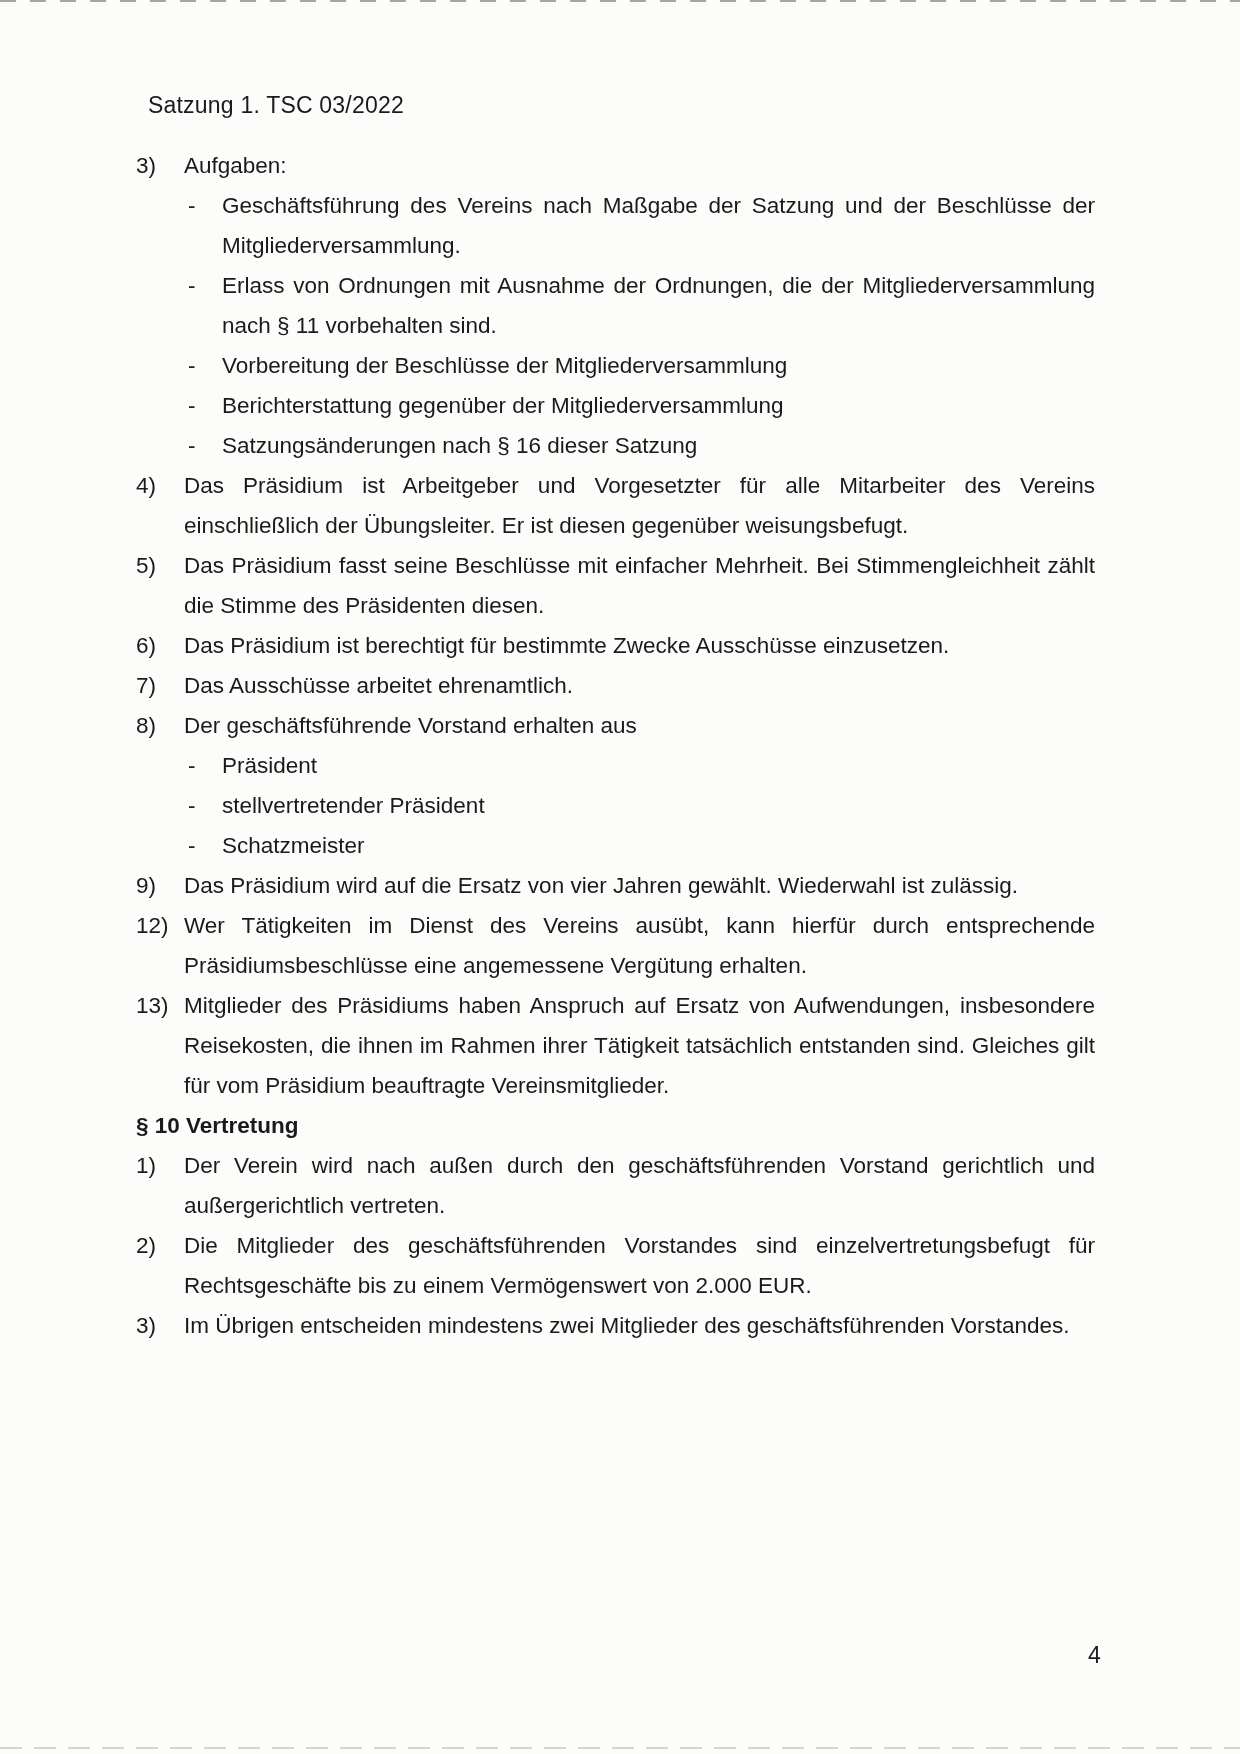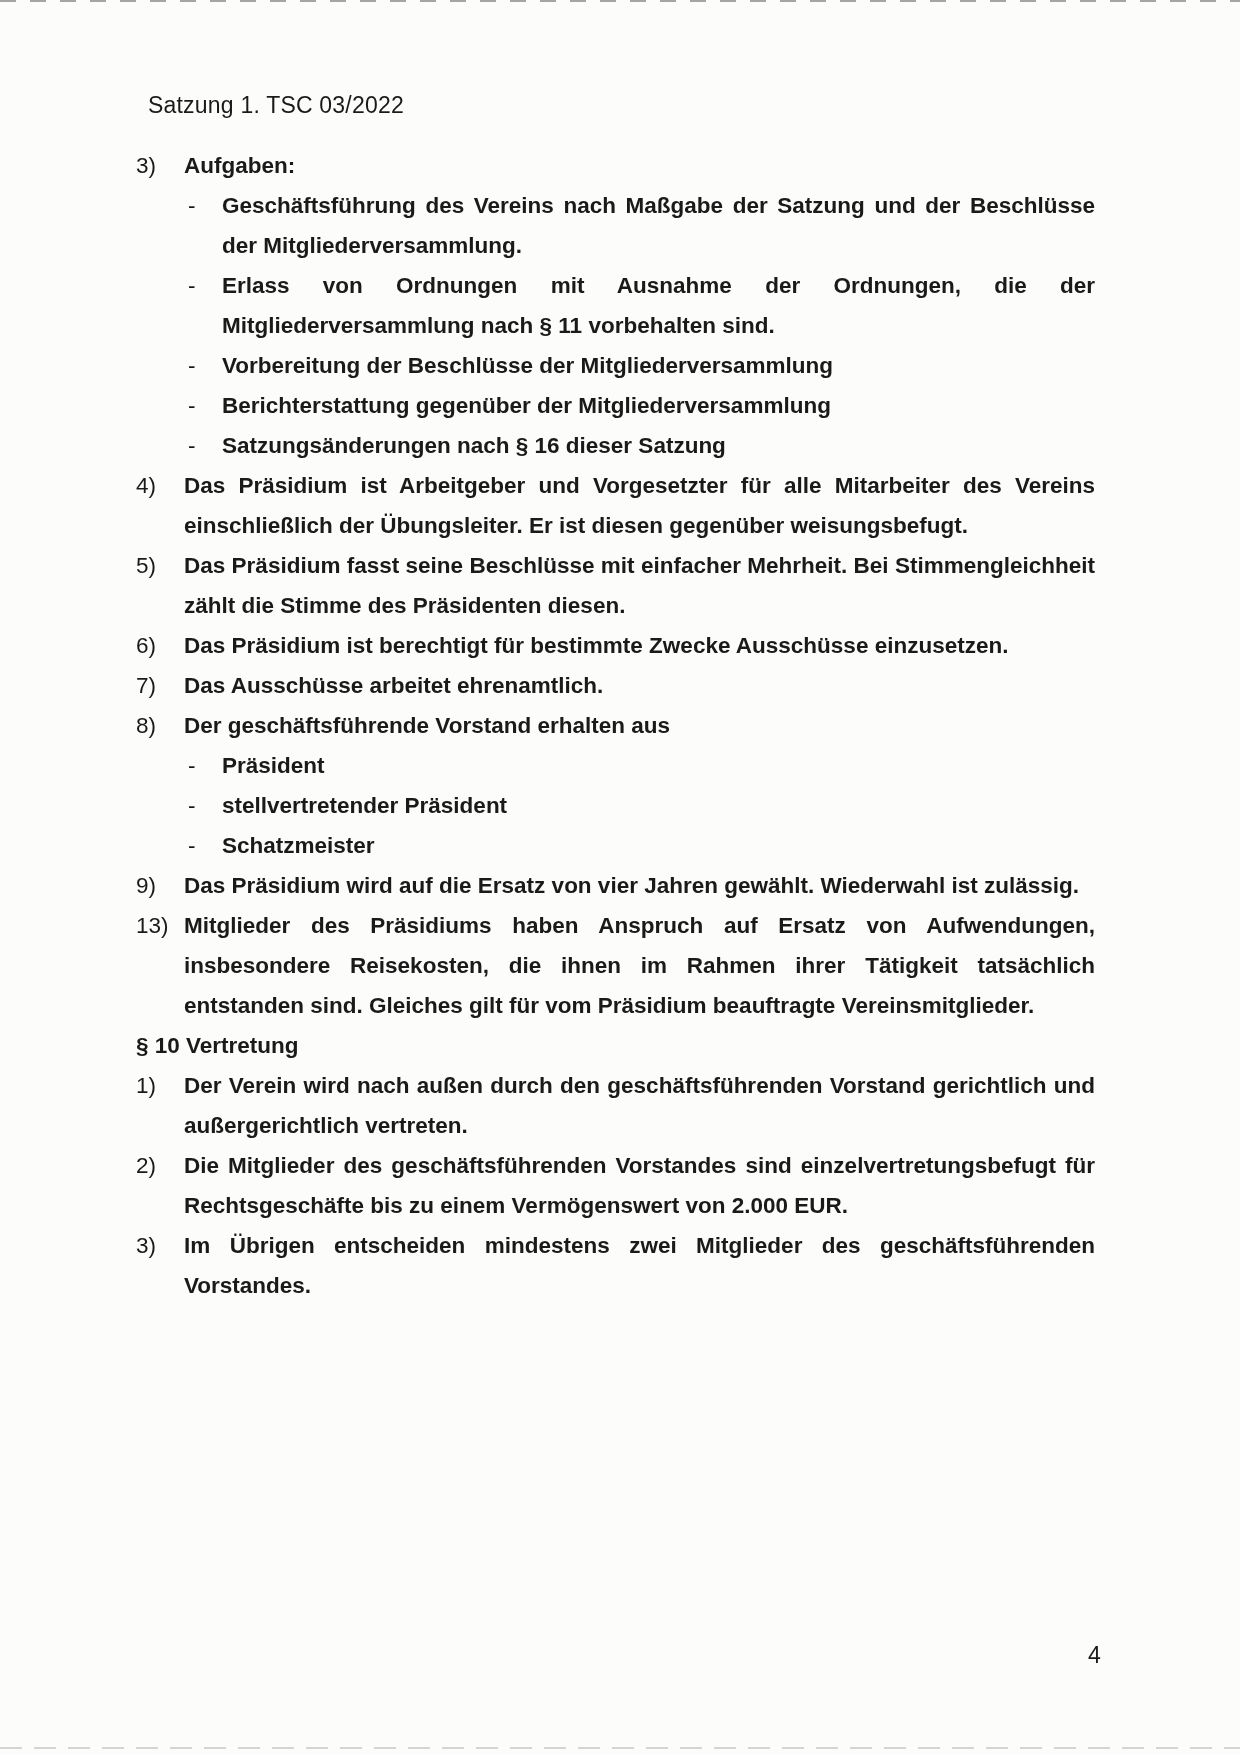--- a/index.html
+++ b/index.html
@@ -38,21 +38,20 @@
     width: 959px;
     font-size: 22.5px;
     line-height: 40px;
   }
   .item { display: flex; }
   .item .marker { flex: 0 0 48px; }
   .item .itext {
     flex: 1;
     text-align: justify;
     text-justify: inter-word;
-    font-weight: bold;
   }
   .item.dash { padding-left: 52px; }
   .item.dash .marker { flex: 0 0 34px; }
   .section-heading {
     text-align: left;
     font-weight: bold;
     font-size: 22.5px;
     line-height: 40px;
   }
   .page-number {
@@ -130,20 +129,24 @@
   <div class="item dash">
     <span class="marker">-</span>
     <span class="itext">Schatzmeister</span>
   </div>
 
   <div class="item num">
     <span class="marker">9)</span>
     <span class="itext">Das Präsidium wird auf die Ersatz von vier Jahren gewählt. Wiederwahl ist zulässig.</span>
   </div>
   <div class="item num">
+    <span class="marker">12)</span>
+    <span class="itext">Wer Tätigkeiten im Dienst des Vereins ausübt, kann hierfür durch entsprechende Präsidiumsbeschlüsse eine angemessene Vergütung erhalten.</span>
+  </div>
+  <div class="item num">
     <span class="marker">13)</span>
     <span class="itext">Mitglieder des Präsidiums haben Anspruch auf Ersatz von Aufwendungen, insbesondere Reisekosten, die ihnen im Rahmen ihrer Tätigkeit tatsächlich entstanden sind. Gleiches gilt für vom Präsidium beauftragte Vereinsmitglieder.</span>
   </div>
 
   <div class="section-heading">§ 10 Vertretung</div>
 
   <div class="item num">
     <span class="marker">1)</span>
     <span class="itext">Der Verein wird nach außen durch den geschäftsführenden Vorstand gerichtlich und außergerichtlich vertreten.</span>
   </div>

